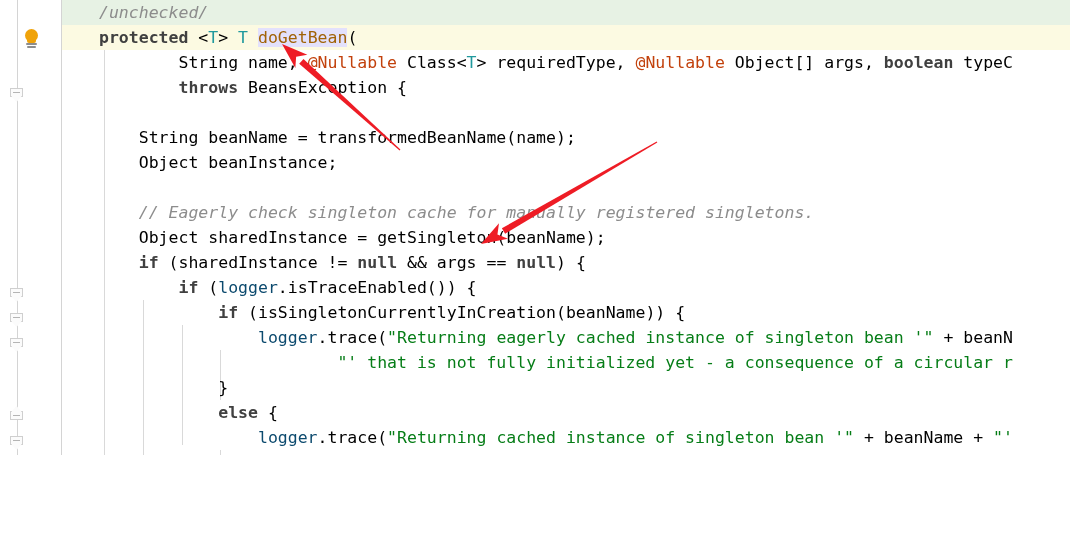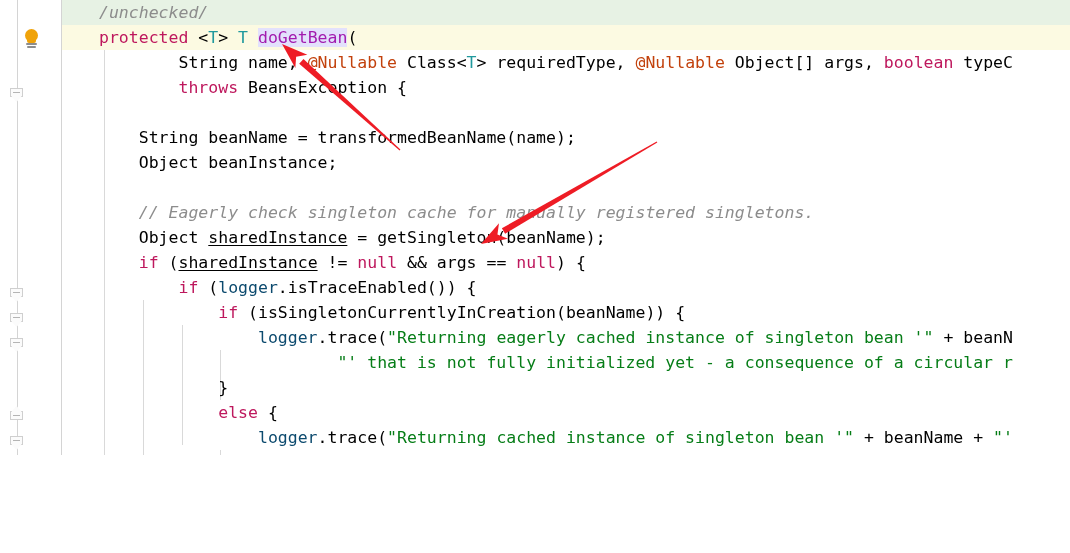--- a/index.html
+++ b/index.html
@@ -64,30 +64,30 @@
     white-space:pre;
   }
   .line{
     position:relative;height:25px;white-space:pre;padding-left:37px;
     color:#000000;
   }
   .line.hl-green{background:#e7f2e4;}
   .line.hl-yellow{background:#fcfae2;}
 
   
-  .kw{color:#be185d;font-weight:400;}
+  .kw{color:#404040;font-weight:700;}
   .type-generic{color:#20999d;}
-  .method{color:#a21caf;}
+  .method{color:#a16207;}
   .anno{color:#c2410c;}
   .str{color:#067d17;}
   .cmt{color:#8c8c8c;font-style:italic;}
   .field{color:#0c4a6e;}
   .plain{color:#000000;}
   .ident-hl{background:#e3e1fc;}
-  .underln{text-decoration:underline;text-decoration-color:#000000;text-underline-offset:2px;}
+  .underln{text-decoration-color:#000000;text-underline-offset:2px;}
 
   
   .guides{position:absolute;left:62px;top:0;width:1008px;height:553px;pointer-events:none;}
   .guide{position:absolute;width:1px;background:#d9d9d9;}
 
   
   .arrows{position:absolute;left:0;top:0;width:1070px;height:553px;pointer-events:none;}
 
   
   .watermark{

